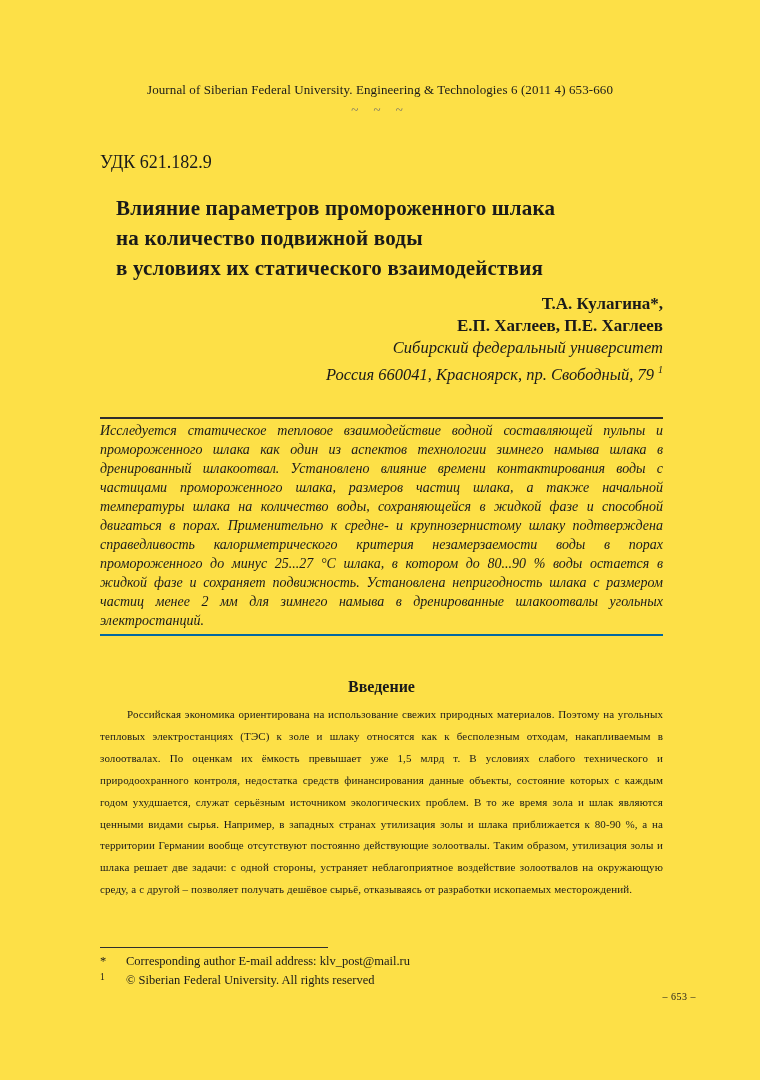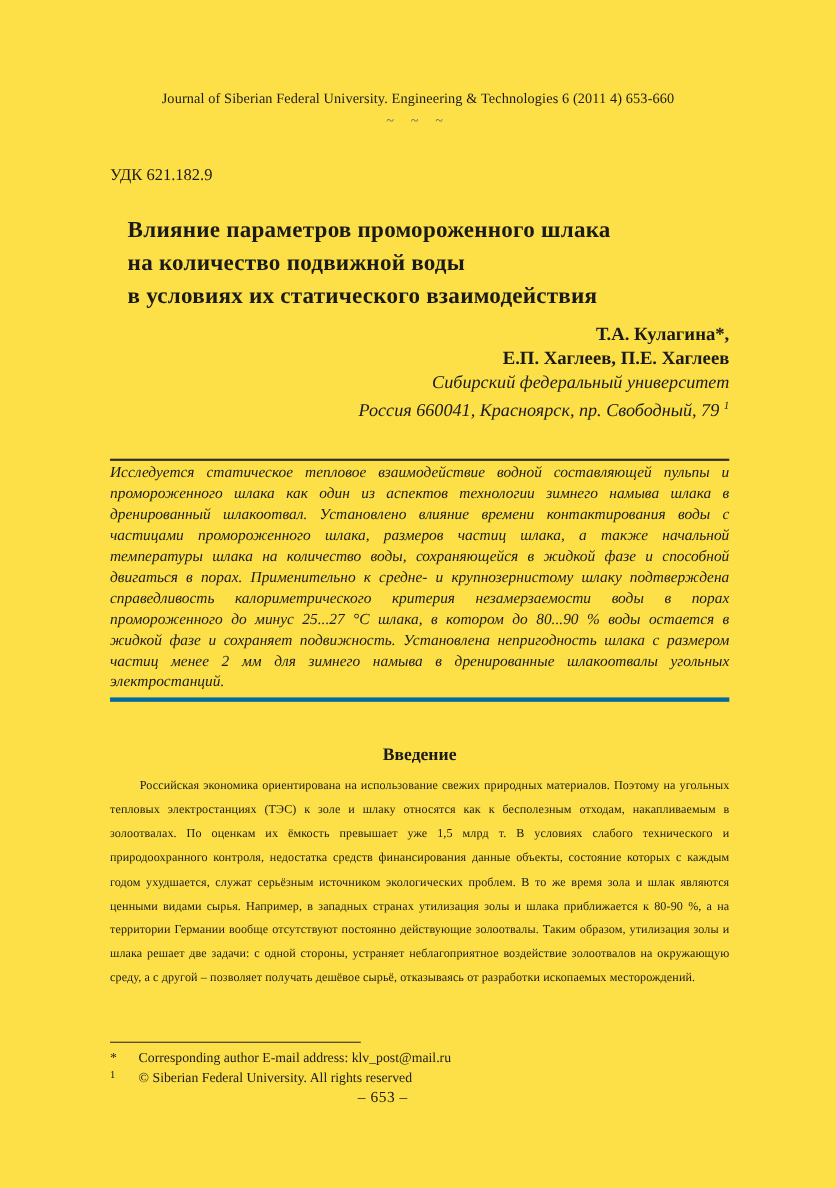--- a/index.html
+++ b/index.html
@@ -14,39 +14,39 @@
   }
   .journal-header {
     position: absolute; top: 82px; left: 0; width: 760px;
     text-align: center; font-size: 13px; letter-spacing: 0.1px;
   }
   .ornament {
     position: absolute; top: 102px; left: 0; width: 760px;
     text-align: center; font-size: 13px; color: #6a6a6a; letter-spacing: 6px;
   }
   .udc {
-    position: absolute; top: 152px; left: 100px; font-size: 15px;
+    position: absolute; top: 152px; left: 100px; font-size: 18px;
   }
   .article-title {
     position: absolute; top: 193px; left: 116px; width: 520px;
     font-weight: 700; font-size: 21px; line-height: 30px; letter-spacing: 0.2px;
   }
   .authors-block {
     position: absolute; top: 293px; left: 100px; width: 563px; text-align: right;
   }
   .author-line { font-weight: 700; font-size: 17px; line-height: 22px; }
   .affil-line  { font-style: italic; font-size: 16.5px; line-height: 22px; }
   .affil-line sup { font-size: 10px; }
   .received-line {
     position: absolute; top: 398px; left: 0; width: 760px;
     text-align: center; font-size: 12.5px;
   }
   .abstract-block {
     position: absolute; top: 417px; left: 100px; width: 563px;
-    border-top: 2px solid #2e2e2e; border-bottom: 4px solid #0369a1;
+    border-top: 2px solid #2e2e2e; border-bottom: 2px solid #0369a1;
     padding: 2px 0 4px 0;
   }
   .abstract-text {
     margin: 0; font-style: italic; font-size: 14px; line-height: 19px;
     text-align: justify; word-spacing: 2.5px;
   }
   .keywords-text {
     margin: 3px 0 0 0; font-style: italic; font-size: 14px; line-height: 19px;
     text-align: justify; word-spacing: 2.5px;
   }
@@ -64,21 +64,21 @@
     font-size: 12.5px; line-height: 18.5px;
   }
   .footnote-rule {
     width: 228px; height: 0; border-top: 1.5px solid #2e2e2e; margin: 0 0 4px 0;
   }
   .footnote-row { display: flex; align-items: baseline; }
   .footnote-marker { width: 26px; flex: none; }
   .footnote-marker.sup-style { font-size: 9.5px; position: relative; top: -4px; }
   .page-number {
     position: absolute; top: 991px; left: 0; width: 696px;
-    text-align: center; font-size: 14px; letter-spacing: 0.5px;
+    text-align: right; font-size: 10px; letter-spacing: 0.5px;
   }
 </style>
 </head>
 <body>
 
 <div class="page">
 
   <div class="journal-header">Journal of Siberian Federal University. Engineering &amp; Technologies 6 (2011 4) 653-660</div>
 
   <div class="ornament">~ ~ ~</div>

